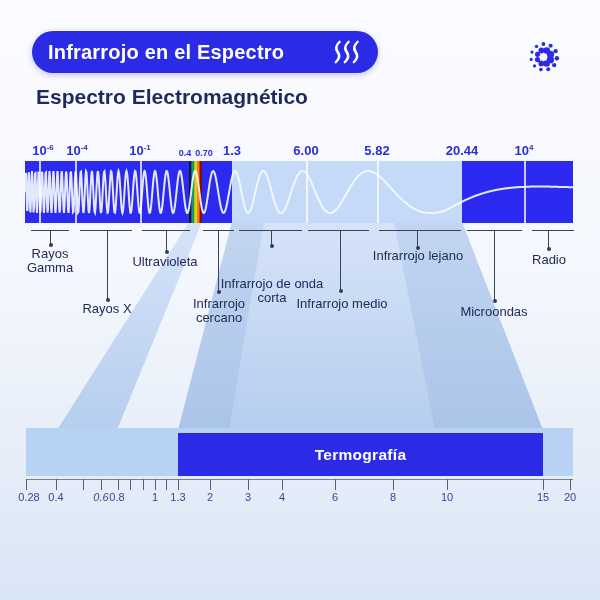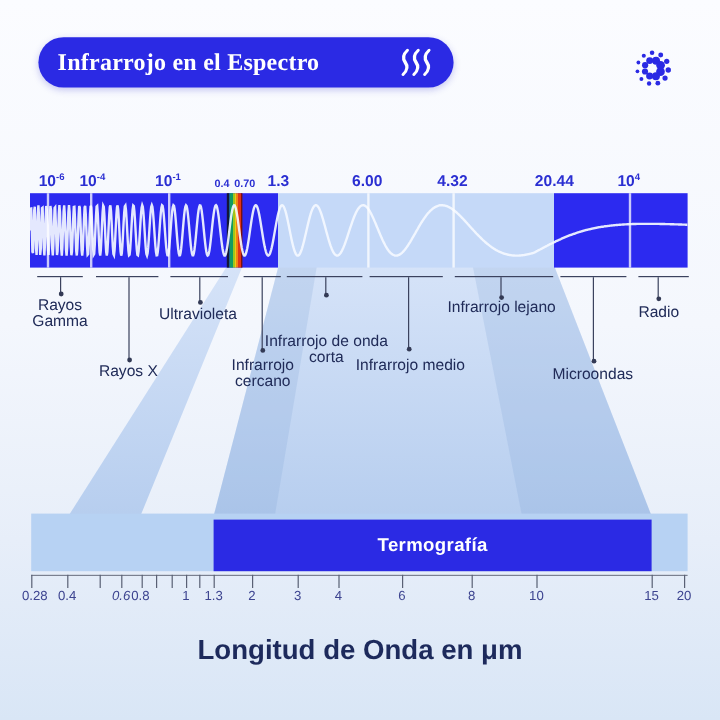--- a/index.html
+++ b/index.html
@@ -1,21 +1,21 @@
 <!DOCTYPE html>
 <html><head>
 <meta charset="utf-8">
 <style>
   html,body{margin:0;padding:0;}
   body{font-family:"Liberation Sans",sans-serif;}
   .canvas{position:relative;width:600px;height:600px;overflow:hidden;
     background:linear-gradient(180deg,#fbfcff 0%,#f4f7fd 45%,#e7eef9 75%,#d9e6f6 100%);}
   .badge{position:absolute;left:32px;top:31px;width:346px;height:42px;border-radius:21px;
     background:#2b2ae4;display:flex;align-items:center;box-shadow:0 2px 6px rgba(40,40,200,.25);}
-  .badge-label{color:#fff;font-size:20px;font-weight:700;padding-left:16px;letter-spacing:.2px;font-family:Liberation Serif, serif;}
+  .badge-label{color:#fff;font-size:20px;font-weight:700;padding-left:16px;letter-spacing:.2px;}
   .badge-icon{position:absolute;right:12px;top:8px;}
   .dots-icon{position:absolute;left:526px;top:39px;}
   .heading{position:absolute;left:36px;top:85px;font-size:21px;font-weight:700;color:#1e2a5c;margin:0;}
   .tick{position:absolute;bottom:0;transform:translateX(-50%);color:#2b2fd2;font-weight:700;
     font-size:13px;white-space:nowrap;}
   .tick.small{font-size:9px;}
   .tick sup{font-size:8px;}
   .tickrow{position:absolute;left:0;top:136px;width:600px;height:22px;}
   .bar{position:absolute;left:25px;top:161px;width:548px;height:62px;z-index:2;
     background:linear-gradient(90deg,#2c2af0 0px,#2c2af0 207px,#c5d9f8 207px,#c5d9f8 437px,#2c2af0 437px,#2c2af0 548px);}
@@ -72,30 +72,31 @@
       <circle cx="14.9" cy="30.6" r="1.82" fill="#2b2ae4"></circle>
       <circle cx="8.5" cy="26.9" r="1.65" fill="#2b2ae4"></circle>
       <circle cx="5.2" cy="20.4" r="1.56" fill="#2b2ae4"></circle>
       <circle cx="6.0" cy="13.1" r="1.58" fill="#2b2ae4"></circle>
       <circle cx="10.5" cy="7.4" r="1.70" fill="#2b2ae4"></circle>
       <circle cx="17.4" cy="5.0" r="1.89" fill="#2b2ae4"></circle>
       <circle cx="24.6" cy="6.8" r="2.07" fill="#2b2ae4"></circle>
       <circle cx="29.6" cy="12.1" r="2.20" fill="#2b2ae4"></circle>
     </svg>
 
+  <h1 class="heading">Espectro Electromagnético</h1>
 
   <div class="tickrow" id="tickrow">
       <span class="tick" style="left: 43px;">10<sup>-6</sup></span>
       <span class="tick" style="left: 77px;">10<sup>-4</sup></span>
       <span class="tick" style="left: 140px;">10<sup>-1</sup></span>
       <span class="tick small" style="left: 185px;">0.4</span>
       <span class="tick small" style="left: 204px;">0.70</span>
       <span class="tick" style="left: 232px;">1.3</span>
       <span class="tick" style="left: 306px;">6.00</span>
-      <span class="tick" style="left: 377px;">4.32</span>
+      <span class="tick" style="left: 377px;">5.82</span>
       <span class="tick" style="left: 462px;">20.44</span>
       <span class="tick" style="left: 524px; text-align: right;">10<sup>4</sup></span>
     </div>
 
   <svg class="beams" width="600" height="600" viewBox="0 0 600 600">
     <defs>
       <linearGradient id="beamGrad" x1="0" y1="0" x2="0" y2="1">
         <stop offset="0" stop-color="#d4e2f8"></stop>
         <stop offset="1" stop-color="#b4ccee"></stop>
       </linearGradient>
@@ -202,15 +203,14 @@
       <div class="ruler-label" style="left: 210px;">2</div>
       <div class="ruler-label" style="left: 248px;">3</div>
       <div class="ruler-label" style="left: 282px;">4</div>
       <div class="ruler-label" style="left: 335px;">6</div>
       <div class="ruler-label" style="left: 393px;">8</div>
       <div class="ruler-label" style="left: 447px;">10</div>
       <div class="ruler-label" style="left: 543px;">15</div>
       <div class="ruler-label" style="left: 570px;">20</div>
     </div>
 
-  <div class="axis-title">Longitud de Onda en μm</div>
 
 </div>
 
 </body></html>

